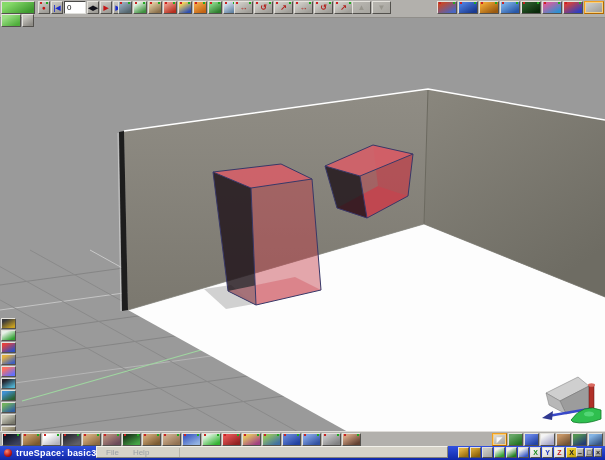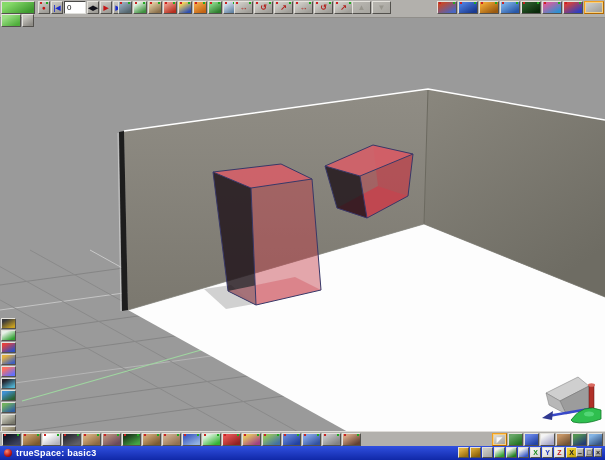--- a/index.html
+++ b/index.html
@@ -243,20 +243,26 @@
         <button class="ic" title="new-scene-icon" style="background: linear-gradient(150deg, rgb(244, 244, 244) 20%, rgb(164, 164, 196) 85%);"></button>
         <button class="ic" title="terrain-view-icon" style="background: linear-gradient(150deg, rgb(196, 148, 100) 20%, rgb(116, 84, 52) 85%);"></button>
         <button class="ic" title="render-view-icon" style="background: linear-gradient(150deg, rgb(84, 148, 84) 20%, rgb(36, 60, 116) 85%);"></button>
         <button class="ic" title="sweep-view-icon" style="background: linear-gradient(150deg, rgb(132, 180, 228) 20%, rgb(52, 84, 132) 85%);"></button>
       </div>
   </div>
 
   <div class="title-bar">
     <span class="app-orb"></span>
     <span class="app-title">trueSpace: basic3</span>
+    <div class="menu-panel">
+      <div class="rep">
+        
+      <span class="menu-item">File</span><span class="menu-item">Help</span></div>
+      <span class="menu-sep"></span>
+    </div>
     <div class="tbar-icons">
 
     <button class="ic" title="open-folder-icon" style="background: linear-gradient(150deg, rgb(224, 176, 64) 20%, rgb(154, 112, 16) 85%);"></button>
         <button class="ic" title="save-folder-icon" style="background: linear-gradient(150deg, rgb(208, 160, 48) 20%, rgb(138, 96, 8) 85%);"></button>
         <button class="ic" title="spacer-button" style="background: linear-gradient(150deg, rgb(200, 200, 196) 20%, rgb(168, 168, 164) 85%);"></button>
         <button class="ic" title="view-layout-icon" style="background: linear-gradient(150deg, rgb(240, 240, 236) 20%, rgb(48, 160, 48) 85%);"></button>
         <button class="ic" title="view-layout2-icon" style="background: linear-gradient(150deg, rgb(240, 240, 236) 20%, rgb(32, 128, 32) 85%);"></button>
         <button class="ic" title="axis-widget-icon" style="background: linear-gradient(150deg, rgb(240, 240, 236) 20%, rgb(56, 88, 200) 85%);"></button>
         <button class="ic" title="x-axis-icon" style="background: linear-gradient(150deg, rgb(244, 244, 240) 20%, rgb(216, 216, 212) 85%); color: rgb(26, 138, 26);">X</button>
         <button class="ic" title="y-axis-icon" style="background: linear-gradient(150deg, rgb(244, 244, 240) 20%, rgb(216, 216, 212) 85%); color: rgb(32, 56, 192);">Y</button>

